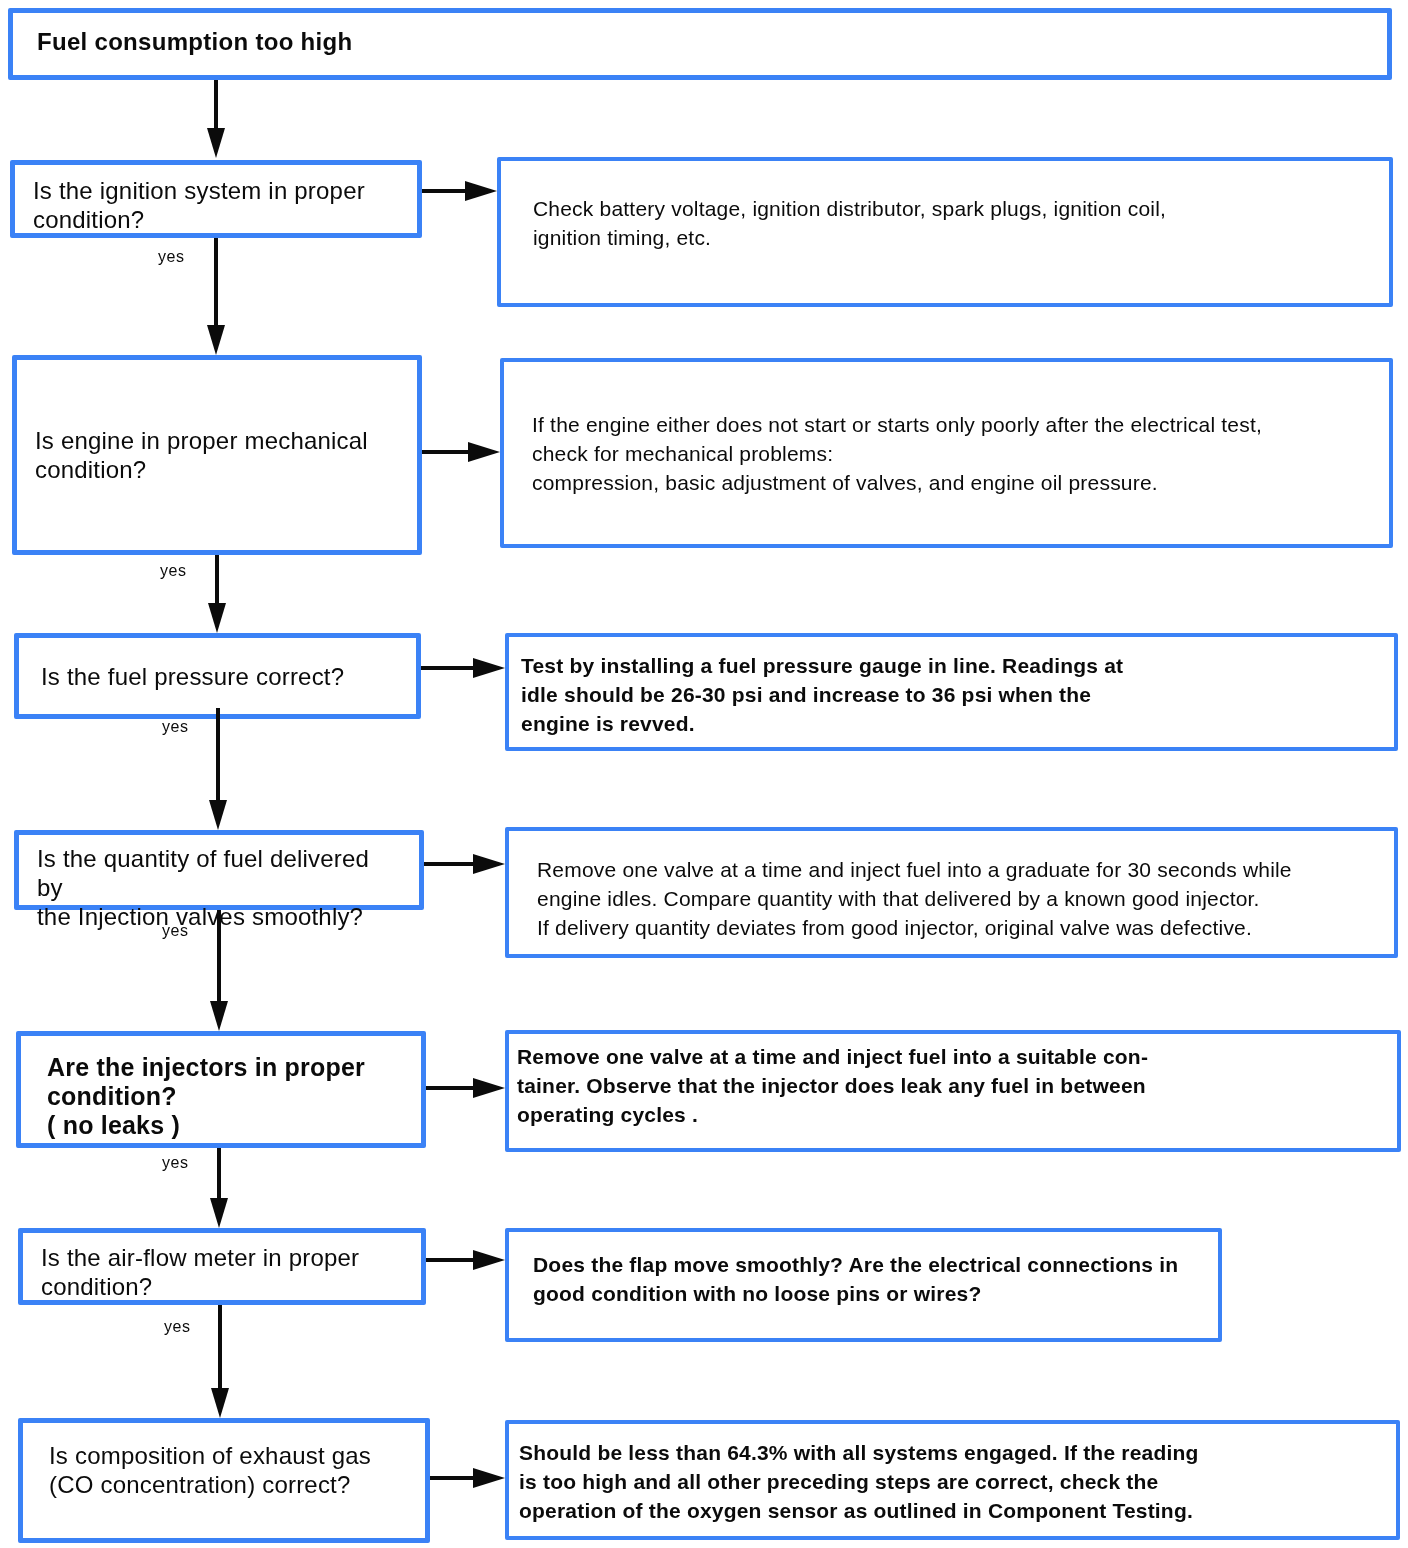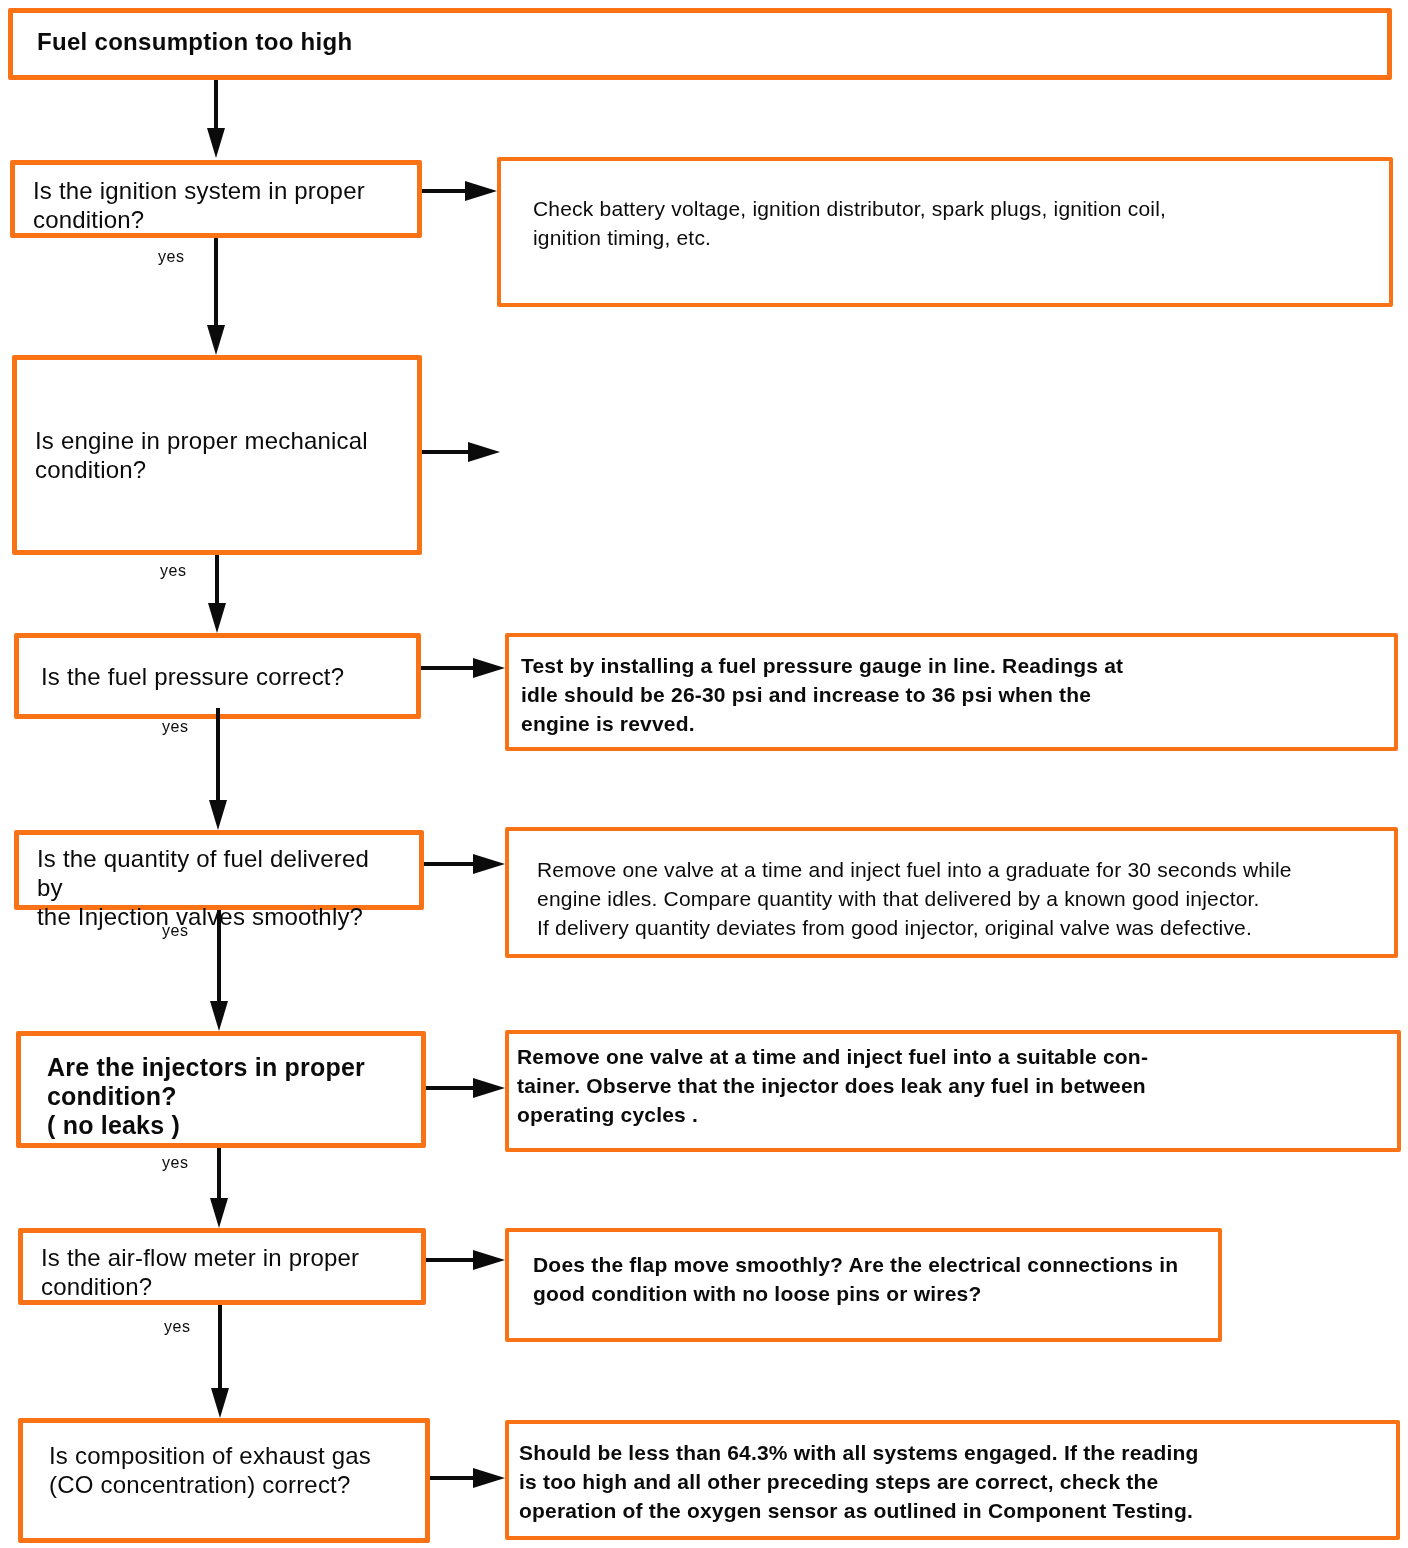--- a/index.html
+++ b/index.html
@@ -9,21 +9,21 @@
     height: 1548px;
     background: #ffffff;
     font-family: "Liberation Sans", sans-serif;
     color: #0b0b0b;
     overflow: hidden;
   }
   .box {
     position: absolute;
     box-sizing: border-box;
     background: #ffffff;
-    border: 5px solid #f97316;
+    border: 5px solid #3b82f6;
     border-radius: 2px;
   }
   .abox { border-width: 4px; }
   .txt {
     display: block;
     white-space: pre-line;
     font-size: 24px;
     line-height: 29px;
     letter-spacing: 0.2px;
   }
@@ -71,20 +71,25 @@
   <span class="yes" style="left:158px; top:244px;">yes</span>
   <div class="vline" style="left:214px; top:238px; height:87px;"></div>
   <div class="head-down" style="left:207px; top:325px;"></div>
 
   <div class="box v-center" style="left:12px; top:355px; width:410px; height:200px; padding-left:18px;">
     <span class="txt">Is engine in proper mechanical
 condition?</span>
   </div>
   <div class="hline" style="left:422px; top:450px; width:46px;"></div>
   <div class="head-right" style="left:468px; top:442px;"></div>
+  <div class="box abox v-center" style="left:500px; top:358px; width:893px; height:190px; padding-left:28px;">
+    <span class="txt a-txt">If the engine either does not start or starts only poorly after the electrical test,
+check for mechanical problems:
+compression, basic adjustment of valves, and engine oil pressure.</span>
+  </div>
   <span class="yes" style="left:160px; top:558px;">yes</span>
   <div class="vline" style="left:215px; top:555px; height:48px;"></div>
   <div class="head-down" style="left:208px; top:603px;"></div>
 
   <div class="box v-center" style="left:14px; top:633px; width:407px; height:86px; padding-left:22px;">
     <span class="txt">Is the fuel pressure correct?</span>
   </div>
   <div class="hline" style="left:421px; top:666px; width:52px;"></div>
   <div class="head-right" style="left:473px; top:658px;"></div>
   <div class="box abox" style="left:505px; top:633px; width:893px; height:118px; padding:14px 20px 0 12px;">

